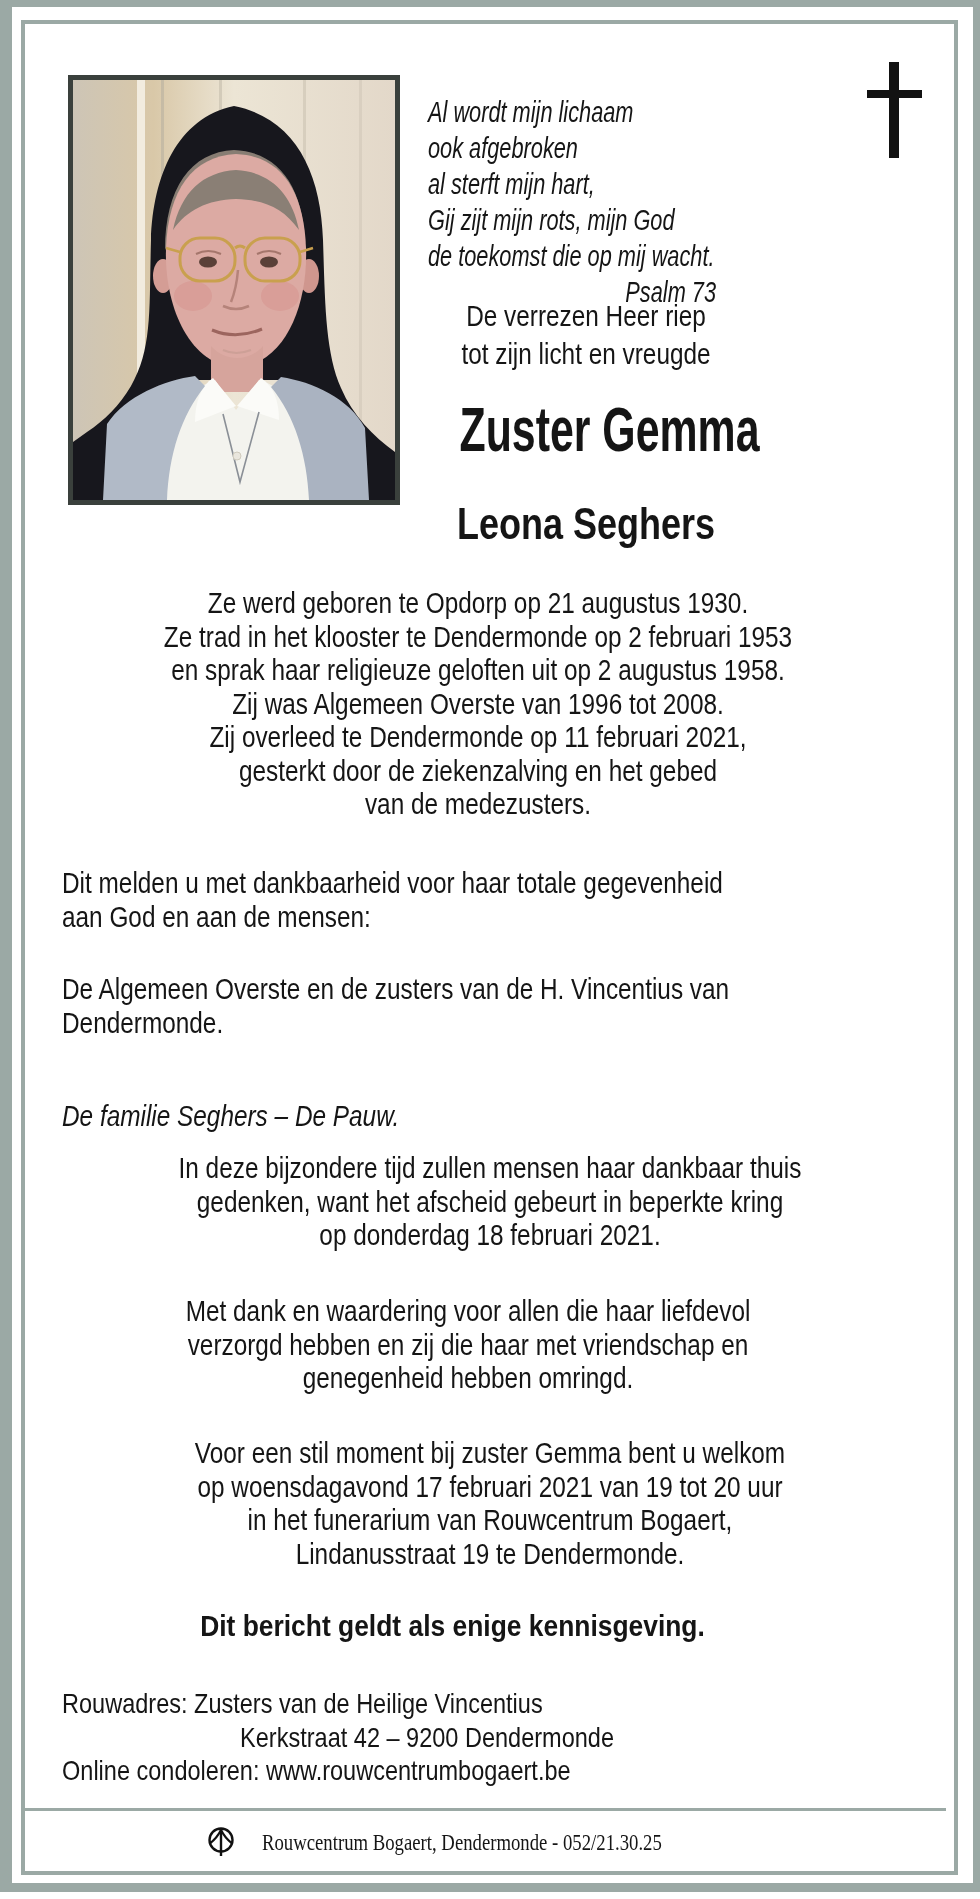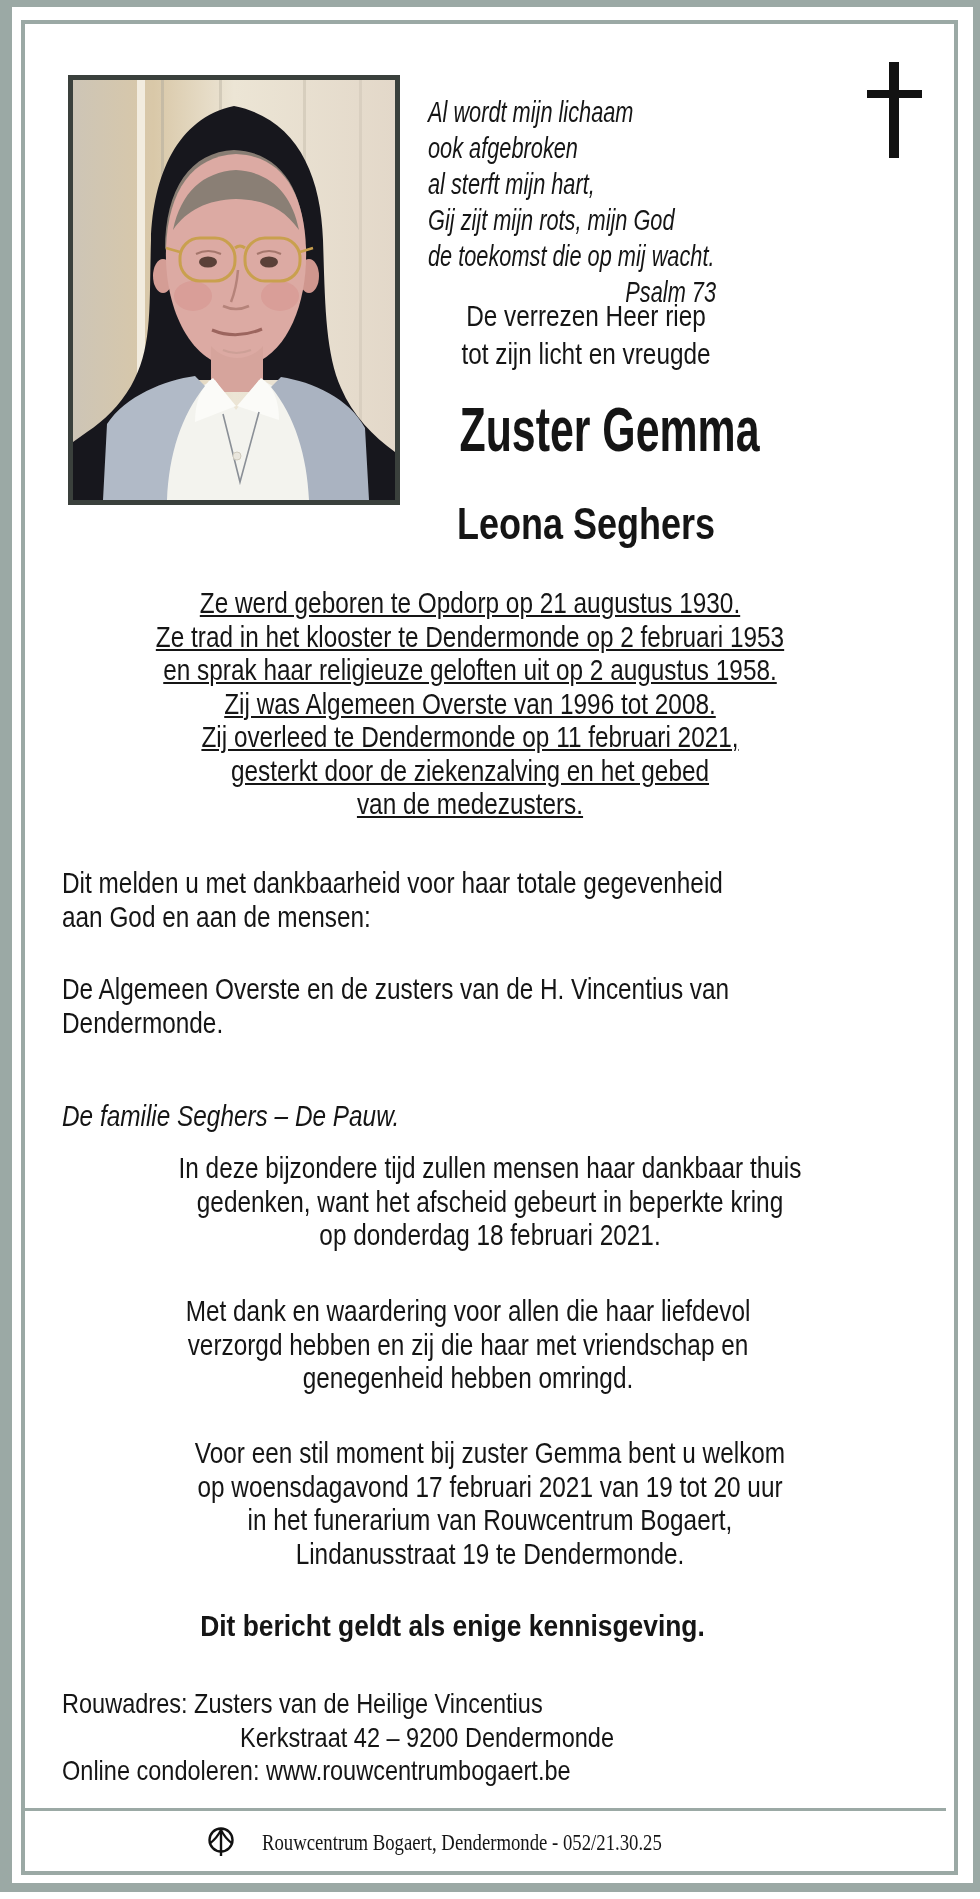--- a/index.html
+++ b/index.html
@@ -36,21 +36,21 @@
   .calling{position:absolute;left:400px;top:297px;width:372px;
        font-size:29px;line-height:38px;}
   .name-block{position:absolute;left:400px;top:394px;width:372px;}
   .religious-name{font-size:63px;line-height:70px;font-weight:bold;
        white-space:nowrap;transform:scaleX(0.68);transform-origin:50% 50%;text-align:center;}
   .birth-name{position:absolute;left:400px;top:504px;width:372px;
        font-size:45px;line-height:40px;font-weight:bold;}
   .birth-name .line{transform:scaleX(0.80);}
 
   .body-block{font-size:29px;line-height:33.5px;}
-  .bio{position:absolute;left:0;top:587px;width:940px;text-decoration:underline;}
+  .bio{position:absolute;left:8px;top:587px;width:940px;}
   .announce{position:absolute;left:62px;top:867px;}
   .mourners-cong{position:absolute;left:62px;top:973px;}
   .mourners-fam{position:absolute;left:62px;top:1100px;font-style:italic;}
   .remembrance{position:absolute;left:0;top:1152px;width:980px;}
   .gratitude{position:absolute;left:0;top:1295px;width:936px;}
   .visitation{position:absolute;left:0;top:1437px;width:980px;}
 
   .notice{position:absolute;left:0;top:1609px;width:905px;text-align:center;
        font-size:30px;line-height:34px;font-weight:bold;}
   .notice .line{transform:scaleX(0.88);transform-origin:50% 50%;}

